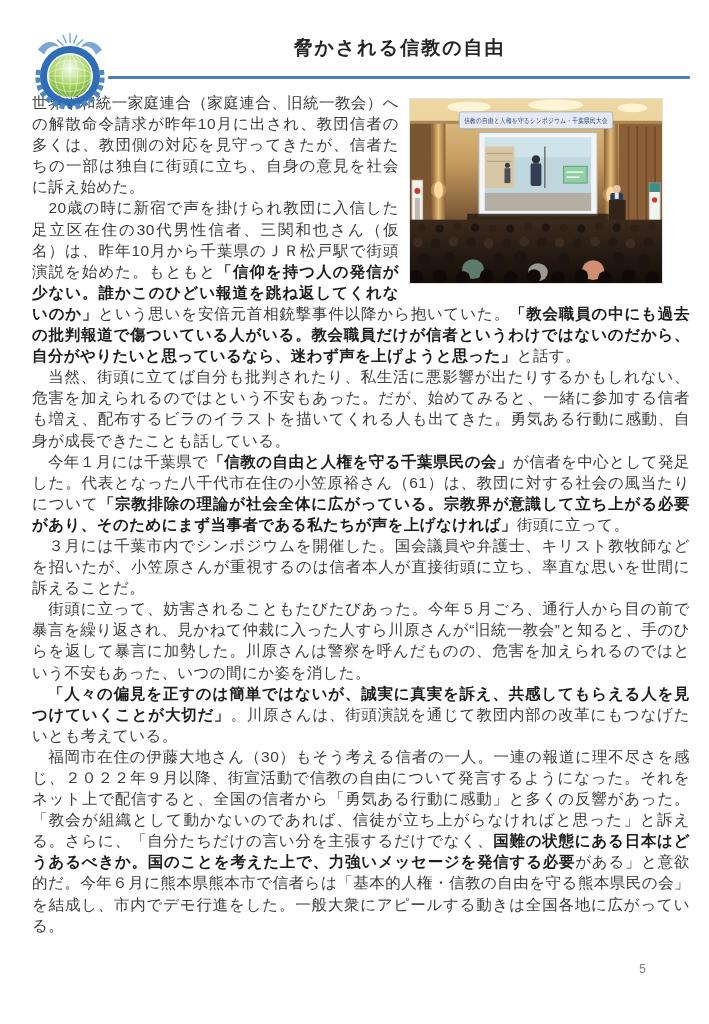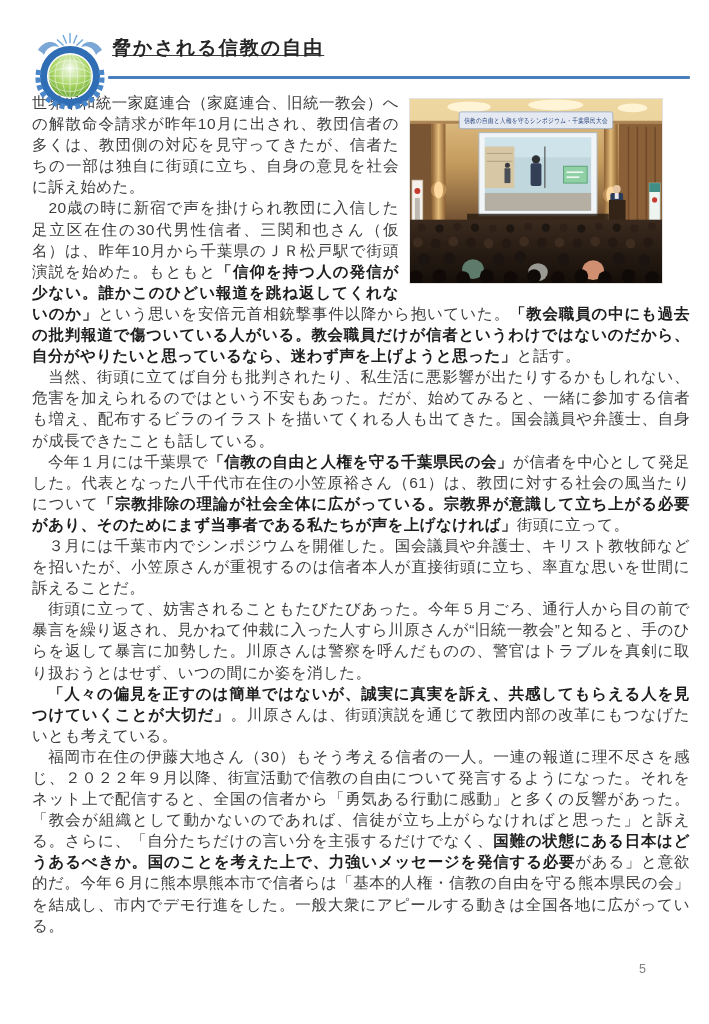--- a/index.html
+++ b/index.html
@@ -7,21 +7,21 @@
     position:relative;
     width:709px;height:1024px;
     background:#ffffff;
     overflow:hidden;
     font-family:"Liberation Sans", sans-serif;
     color:#3d3d3d;
   }
   
   .header{position:relative;padding-top:34px;}
   .logo{position:absolute;left:28px;top:32px;width:84px;height:78px;}
-  .titles{margin-left:112px;margin-right:22px;text-align:left;text-decoration:underline;}
+  .titles{margin-left:112px;margin-right:22px;text-align:center;}
   .title-line{
     font-size:19px;font-weight:700;color:#262626;
     line-height:27px;letter-spacing:2px;white-space:nowrap;
   }
   .rule{margin:15px 19px 0 108px;height:3px;background:#4a7ebb;border-radius:1px;}
   
   .article{
     margin:13px 19px 0 32px;
     font-size:15.5px;line-height:21.1px;letter-spacing:0.4px;
     text-align:justify;color:#3d3d3d;
@@ -250,24 +250,24 @@
             <circle cx="222" cy="179" r="7"></circle>
               <circle cx="246" cy="181" r="7"></circle>
           </g>
         </g>
       </svg>
     </figure>
 
     <div>
         <p><span>世界平和統一家庭連合（家庭連合、旧統一教会）への解散命令請求が昨年10月に出され、教団信者の多くは、教団側の対応を見守ってきたが、信者たちの一部は独自に街頭に立ち、自身の意見を社会に訴え始めた。</span></p>
         <p><span>　20歳の時に新宿で声を掛けられ教団に入信した足立区在住の30代男性信者、三関和也さん（仮名）は、昨年10月から千葉県のＪＲ松戸駅で街頭演説を始めた。もともと</span><span class="b">「信仰を持つ人の発信が少ない。誰かこのひどい報道を跳ね返してくれないのか」</span><span>という思いを安倍元首相銃撃事件以降から抱いていた。</span><span class="b">「教会職員の中にも過去の批判報道で傷ついている人がいる。教会職員だけが信者というわけではないのだから、自分がやりたいと思っているなら、迷わず声を上げようと思った」</span><span>と話す。</span></p>
-        <p><span>　当然、街頭に立てば自分も批判されたり、私生活に悪影響が出たりするかもしれない、危害を加えられるのではという不安もあった。だが、始めてみると、一緒に参加する信者も増え、配布するビラのイラストを描いてくれる人も出てきた。国会議員や弁護士、自身が成長できたことも話している。</span></p>
+        <p><span>　当然、街頭に立てば自分も批判されたり、私生活に悪影響が出たりするかもしれない、危害を加えられるのではという不安もあった。だが、始めてみると、一緒に参加する信者も増え、配布するビラのイラストを描いてくれる人も出てきた。勇気ある行動に感動、自身が成長できたことも話している。</span></p>
         <p><span>　今年１月には千葉県で</span><span class="b">「信教の自由と人権を守る千葉県民の会」</span><span>が信者を中心として発足した。代表となった八千代市在住の小笠原裕さん（61）は、教団に対する社会の風当たりについて</span><span class="b">「宗教排除の理論が社会全体に広がっている。宗教界が意識して立ち上がる必要があり、そのためにまず当事者である私たちが声を上げなければ」</span><span>街頭に立って。</span></p>
         <p><span>　３月には千葉市内でシンポジウムを開催した。国会議員や弁護士、キリスト教牧師などを招いたが、小笠原さんが重視するのは信者本人が直接街頭に立ち、率直な思いを世間に訴えることだ。</span></p>
-        <p><span>　</span><span class="u">街頭に立って、妨害されることも</span><span>たびたびあった。今年５月ごろ、</span><span class="u">通行人から目の前で暴言を繰り返され、見かねて仲裁に入った人すら川原さんが“旧統一教会”と知ると、手のひらを返して暴言に加勢した。川原さんは警察を呼んだものの、警官はトラブルを真剣に取り扱おうとはせず、いつの間にか姿を消した。</span></p>
+        <p><span>　</span><span class="u">街頭に立って、妨害されることも</span><span>たびたびあった。今年５月ごろ、</span><span class="u">通行人から目の前で暴言を繰り返され、見かねて仲裁に入った人すら川原さんが“旧統一教会”と知ると、手のひらを返して暴言に加勢した。川原さんは警察を呼んだものの、危害を加えられるのではという不安もあった、いつの間にか姿を消した。</span></p>
         <p><span>　</span><span class="b">「人々の偏見を正すのは簡単ではないが、誠実に真実を訴え、共感してもらえる人を見つけていくことが大切だ」</span><span>。川原さんは、街頭演説を通じて教団内部の改革にもつなげたいとも考えている。</span></p>
         <p><span>　福岡市在住の伊藤大地さん（30）もそう考える信者の一人。一連の報道に理不尽さを感じ、２０２２年９月以降、街宣活動で信教の自由について発言するようになった。それをネット上で配信すると、全国の信者から「勇気ある行動に感動」と多くの反響があった。「教会が組織として動かないのであれば、信徒が立ち上がらなければと思った」と訴える。さらに、「自分たちだけの言い分を主張するだけでなく、</span><span class="b">国難の状態にある日本はどうあるべきか。国のことを考えた上で、力強いメッセージを発信する必要</span><span>がある」と意欲的だ。今年６月に熊本県熊本市で信者らは「基本的人権・信教の自由を守る熊本県民の会」を結成し、市内でデモ行進をした。一般大衆にアピールする動きは全国各地に広がっている。</span></p>
       </div>
 
   </div>
 
   <div class="page-number">5</div>
 </div>
 
 </body></html>

